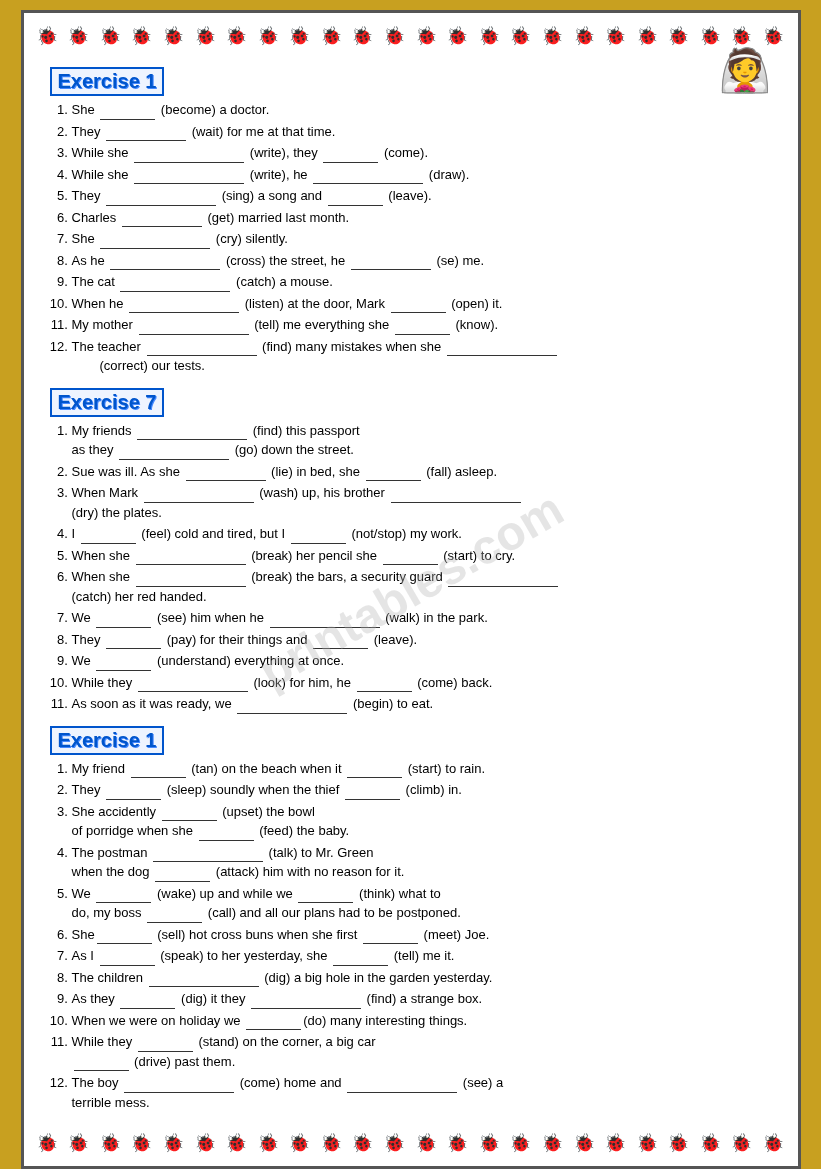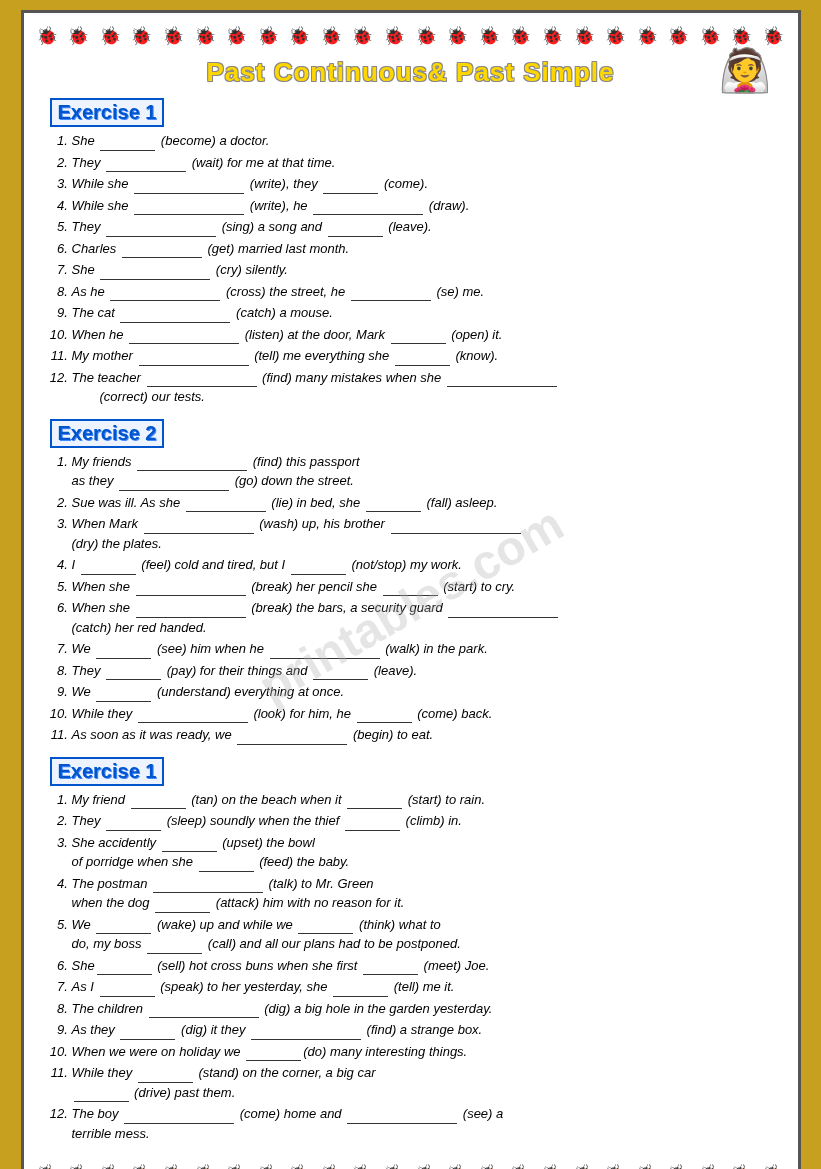--- a/index.html
+++ b/index.html
@@ -65,21 +65,20 @@
     }
     .exercise-section {
       margin-bottom: 6px;
     }
     ol {
       margin-left: 22px;
     }
     ol li {
       margin-bottom: 2px;
       line-height: 1.5;
-      font-style: italic;
     }
     .blank {
       display: inline-block;
       border-bottom: 1px solid #333;
       min-width: 80px;
       height: 14px;
       vertical-align: bottom;
       margin: 0 2px;
     }
     .blank-sm {
@@ -136,21 +135,20 @@
     <span class="bug">🐞</span>
     <span class="bug">🐞</span>
     <span class="bug">🐞</span>
     <span class="bug">🐞</span>
     <span class="bug">🐞</span>
     <span class="bug">🐞</span>
   </div>
 
   <div class="content">
     <div class="title">
-      <span>Past Continuous&amp; Past Simple</span>
       <span class="title-decoration">👰</span>
     </div>
 
     <div class="exercise-section">
       <div class="exercise-title">Exercise 1</div>
       <ol>
         <li>She <span class="blank blank-sm"></span> (become) a doctor.</li>
         <li>They <span class="blank"></span> (wait) for me at that time.</li>
         <li>While she <span class="blank blank-lg"></span> (write), they <span class="blank blank-sm"></span> (come).</li>
         <li>While she <span class="blank blank-lg"></span> (write), he <span class="blank blank-lg"></span> (draw).</li>
@@ -161,21 +159,21 @@
         <li>The cat <span class="blank blank-lg"></span> (catch) a mouse.</li>
         <li>When he <span class="blank blank-lg"></span> (listen) at the door, Mark <span class="blank blank-sm"></span> (open) it.</li>
         <li>My mother <span class="blank blank-lg"></span> (tell) me everything she <span class="blank blank-sm"></span> (know).</li>
         <li>The teacher <span class="blank blank-lg"></span> (find) many mistakes when she <span class="blank blank-lg"></span><br>
           <span class="continued">(correct) our tests.</span>
         </li>
       </ol>
     </div>
 
     <div class="exercise-section">
-      <div class="exercise-title">Exercise 2</div>
+      <div class="exercise-title">Exercise 7</div>
       <ol>
         <li>My friends <span class="blank blank-lg"></span> (find) this passport<br>
           as they <span class="blank blank-lg"></span> (go) down the street.
         </li>
         <li>Sue was ill. As she <span class="blank"></span> (lie) in bed, she <span class="blank blank-sm"></span> (fall) asleep.</li>
         <li>When Mark <span class="blank blank-lg"></span> (wash) up, his brother <span class="blank blank-xl"></span><br>
           (dry) the plates.
         </li>
         <li>I <span class="blank blank-sm"></span> (feel) cold and tired, but I <span class="blank blank-sm"></span> (not/stop) my work.</li>
         <li>When she <span class="blank blank-lg"></span> (break) her pencil she <span class="blank blank-sm"></span> (start) to cry.</li>

